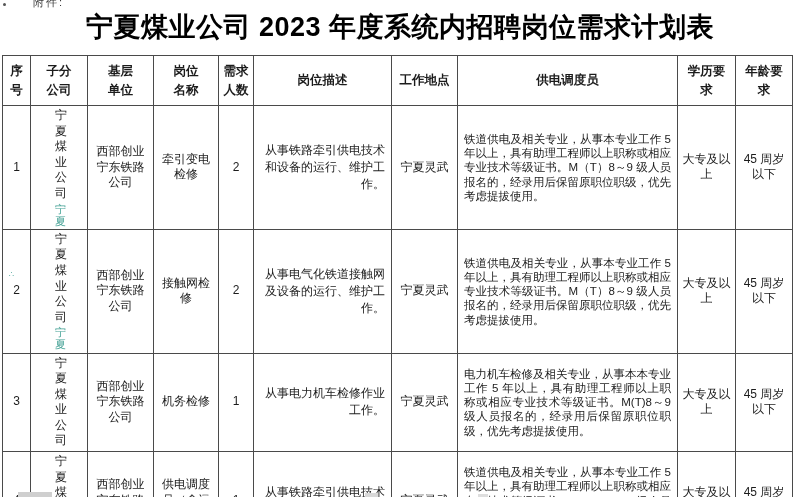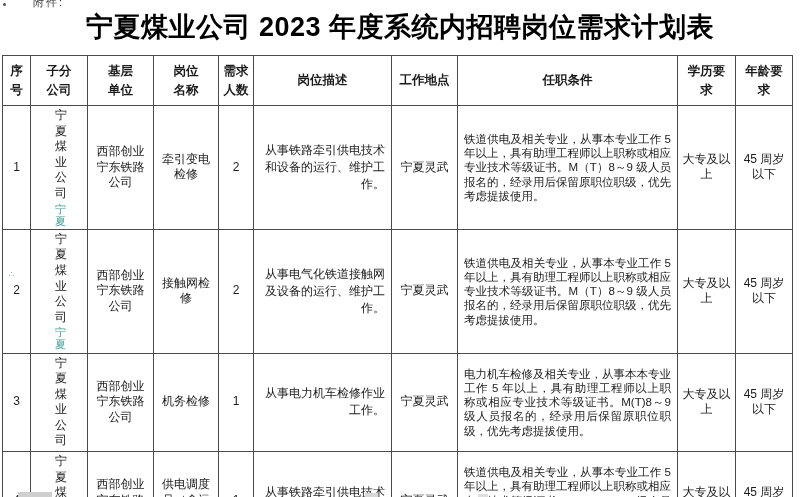--- a/index.html
+++ b/index.html
@@ -73,21 +73,21 @@
         <th>子分
 公司</th>
         <th>基层
 单位</th>
         <th>岗位
 名称</th>
         <th>需求
 人数</th>
         <th>岗位描述</th>
         <th>工作地点</th>
-        <th>任职条件</th>
+        <th>供电调度员</th>
         <th>学历要
 求</th>
         <th>年龄要
 求</th>
       </tr>
     </thead>
     <tbody>
       <tr class="r0">
         <td>1</td>
         <td class="cell-sub"><span>宁夏煤业公司</span><span class="ghost">宁夏</span></td>

